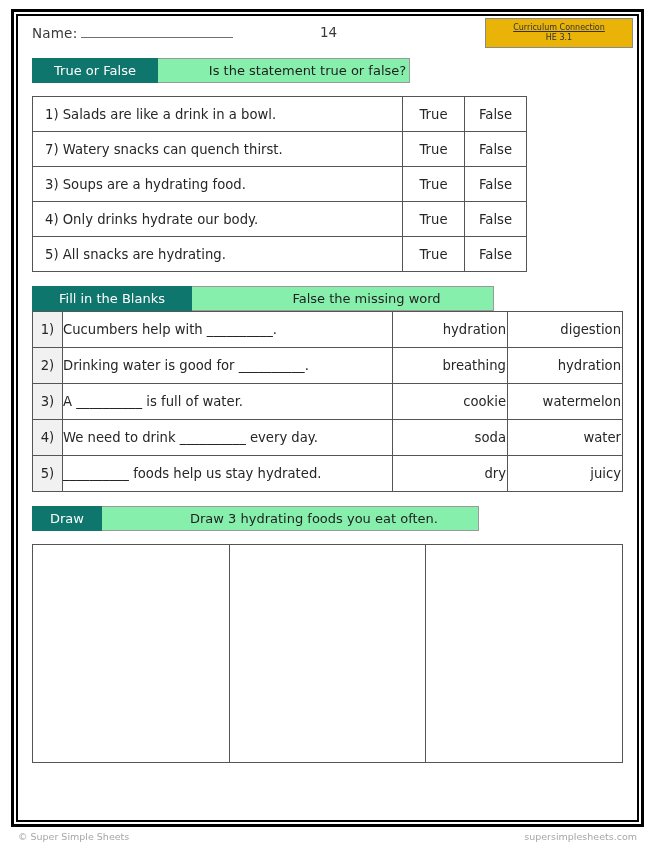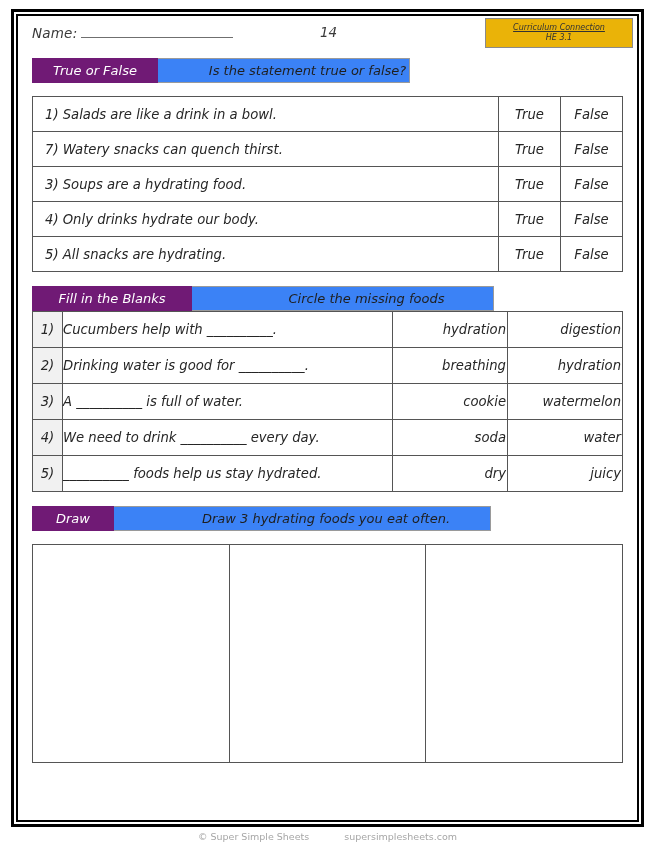--- a/index.html
+++ b/index.html
@@ -36,21 +36,20 @@
     box-sizing: border-box;
     background: #ffffff;
   }
 
   .page-content {
     position: absolute;
     left: 20px;
     top: 16px;
     width: 615px;
     height: 804px;
-    font-style: italic;
   }
 
   
   .header-row {
     position: relative;
     height: 42px;
   }
   .name-block {
     position: absolute;
     left: 12px;
@@ -103,56 +102,56 @@
   }
 
   
   .section-head {
     display: flex;
     align-items: stretch;
     height: 25px;
     margin-left: 12px;
   }
   .section-tag {
-    background: #701a75;
+    background: #0f766e;
     color: #ffffff;
     font-size: 13px;
     display: flex;
     align-items: center;
     justify-content: center;
     padding: 0 16px;
     box-sizing: border-box;
     white-space: nowrap;
   }
   .section-tag.w-tf  { width: 126px; }
   .section-tag.w-fib { width: 160px; }
-  .section-tag.w-draw{ width: 82px;  }
+  .section-tag.w-draw{ width: 70px;  }
 
   .section-desc {
-    background: #3b82f6;
+    background: #86efac;
     border: 1px solid #9a9a9a;
     border-left: none;
     font-size: 13px;
     color: #1f1f1f;
     display: flex;
     align-items: center;
     justify-content: center;
     box-sizing: border-box;
     white-space: nowrap;
     padding-left: 48px;
   }
   .section-desc.w-tf  { width: 252px; }
   .section-desc.w-fib { width: 302px; }
   .section-desc.w-draw{ width: 377px; }
 
   
   .tf-table {
     margin-top: 13px;
     margin-left: 12px;
-    width: 591px;
+    width: 495px;
     border-collapse: collapse;
     table-layout: fixed;
   }
   .tf-table td {
     border: 1px solid #555555;
     height: 35px;
     font-size: 13.2px;
     color: #262626;
     box-sizing: border-box;
   }
@@ -213,21 +212,21 @@
   
   .footer {
     position: absolute;
     left: 18px;
     right: 18px;
     bottom: 9px;
     height: 16px;
     font-size: 9.5px;
     color: #a6a6a6;
     display: flex;
-    justify-content: center;
+    justify-content: space-between;
     align-items: center;
     gap: 35px;
   }
 </style>
 </head>
 <body>
 
 <div class="page-frame">
   <div class="page-frame-inner"></div>
 </div>
@@ -276,21 +275,21 @@
         <td class="tf-stmt">5) All snacks are hydrating.</td>
         <td class="tf-opt">True</td>
         <td class="tf-opt">False</td>
       </tr>
     </tbody>
   </table>
 
   <div class="fib-wrap">
     <div class="section-head">
       <div class="section-tag w-fib">Fill in the Blanks</div>
-      <div class="section-desc w-fib">Circle the missing foods</div>
+      <div class="section-desc w-fib">False the missing word</div>
     </div>
 
     <table class="fib-table">
       <tbody>
         <tr>
           <td class="fib-num">1)</td>
           <td class="fib-sentence">Cucumbers help with __________.</td>
           <td class="fib-choice">hydration</td>
           <td class="fib-choice">digestion</td>
         </tr>

